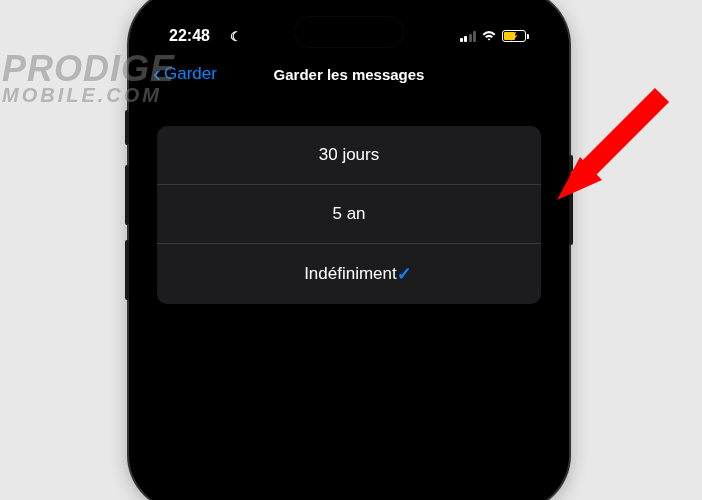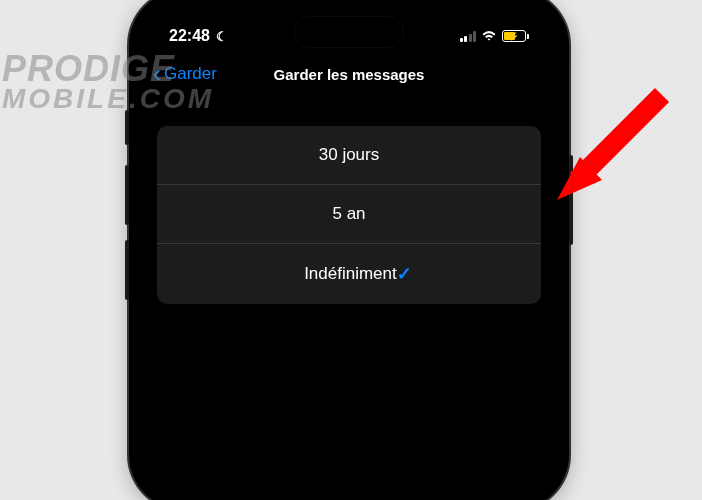--- a/index.html
+++ b/index.html
@@ -54,21 +54,21 @@
     .status-bar {
       display: flex;
       justify-content: space-between;
       align-items: center;
       padding: 18px 28px 0;
       height: 50px;
       color: #fff;
       font-size: 16px;
       font-weight: 600;
     }
-    .status-left { display: flex; align-items: center; gap: 6px; }
+    .status-left { display: flex; align-items: center; gap: 20px; }
     .status-right { display: flex; align-items: center; gap: 5px; }
     .moon-icon { font-size: 13px; }
     .signal-bars {
       display: flex;
       align-items: flex-end;
       gap: 1.5px;
       height: 11px;
     }
     .signal-bars span {
       width: 3px;
@@ -170,21 +170,21 @@
       top: 52px;
       font-family: Arial, sans-serif;
       font-weight: 900;
       font-style: italic;
       color: rgba(130,130,130,0.5);
       line-height: 0.95;
       letter-spacing: 1px;
       pointer-events: none;
     }
     .watermark .line1 { font-size: 36px; }
-    .watermark .line2 { font-size: 28px; letter-spacing: 3px; text-align: right; }
+    .watermark .line2 { font-size: 20px; letter-spacing: 3px; }
     .arrow {
       position: absolute;
       right: 20px;
       top: 75px;
       pointer-events: none;
     }
   </style>
 </head>
 <body>
 

